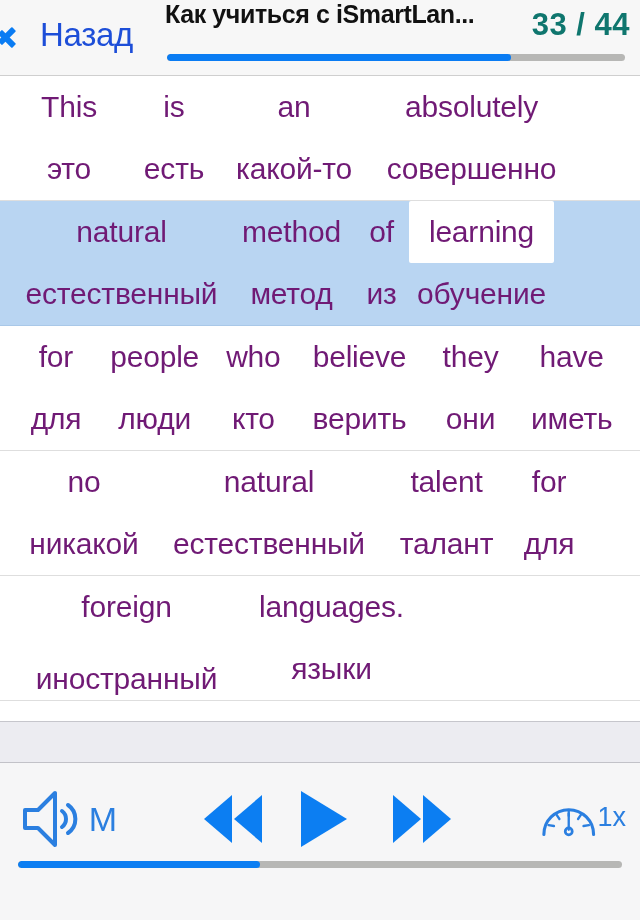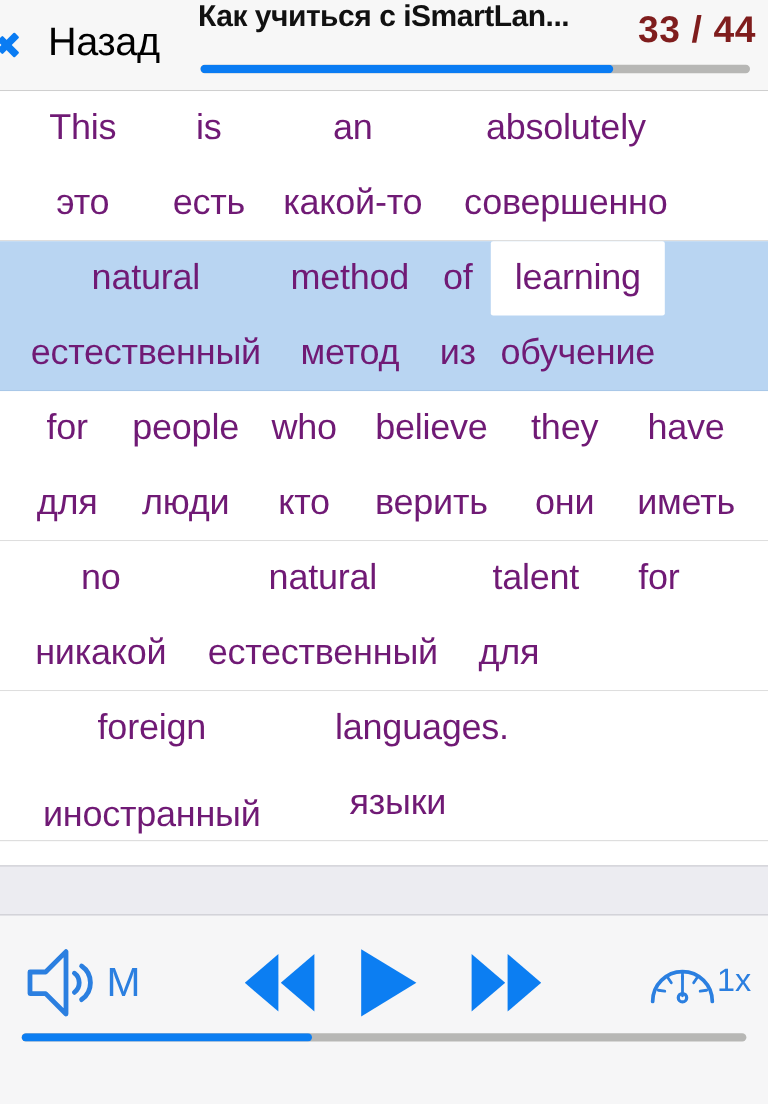--- a/index.html
+++ b/index.html
@@ -45,42 +45,42 @@
     position: absolute;
     left: 4px;
     width: 20px; height: 6px;
     background: #0a7cf3;
     border-radius: 1px;
   }
   .chevron-left::before { top: 8px;  transform: rotate(135deg); transform-origin: left center; }
   .chevron-left::after  { top: 25px; transform: rotate(-135deg); transform-origin: left center; }
   .back-label {
     font-size: 33px;
-    color: #000000;
+    color: #1d4ed8;
     letter-spacing: -0.3px;
     line-height: 36px;
   }
   .nav-title {
     position: absolute;
     left: 165px; top: 0;
     width: 330px;
     font-size: 25px;
     font-weight: bold;
     color: #111111;
     white-space: nowrap;
     overflow: hidden;
     text-overflow: clip;
     letter-spacing: -0.4px;
   }
   .nav-counter {
     position: absolute;
     right: 10px; top: 7px;
     font-size: 31px;
     font-weight: bold;
-    color: #7f1d1d;
+    color: #0f766e;
     letter-spacing: 0.5px;
   }
   .nav-progress {
     position: absolute;
     left: 167px; top: 54px;
     width: 458px; height: 7px;
     background: #b7b7b5;
     border-radius: 4px;
     overflow: hidden;
   }
@@ -280,27 +280,28 @@
       <div class="sentence-row">
         <div class="line src">
           <span class="word" style="width: 140px;">no</span>
           <span class="word" style="width: 230px;">natural</span>
           <span class="word" style="width: 125px;">talent</span>
           <span class="word" style="width: 80px;">for</span>
         </div>
         <div class="line trg">
           <span class="word" style="width: 140px;">никакой</span>
           <span class="word" style="width: 230px;">естественный</span>
+          <span class="word" style="width: 125px;">талант</span>
           <span class="word" style="width: 80px;">для</span>
         </div>
       </div>
       <div class="sentence-row">
         <div class="line src">
           <span class="word" style="width: 225px;">foreign</span>
-          <span class="word" style="width: 185px; text-align: right;">languages.</span>
+          <span class="word" style="width: 185px;">languages.</span>
         </div>
         <div class="line trg">
           <span class="word" style="width: 225px; margin-top: 20px;">иностранный</span>
           <span class="word" style="width: 185px;">языки</span>
         </div>
       </div>
     </div>
 
   <div class="spacer-band"></div>
 

